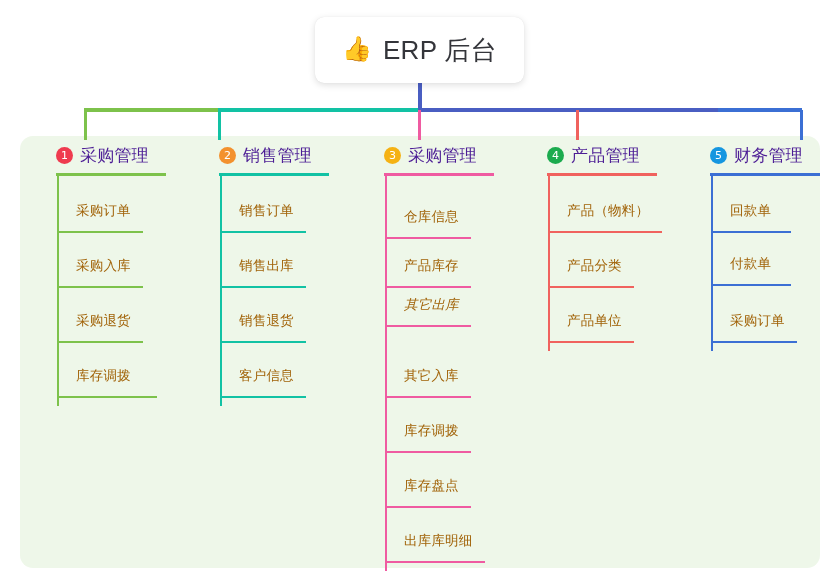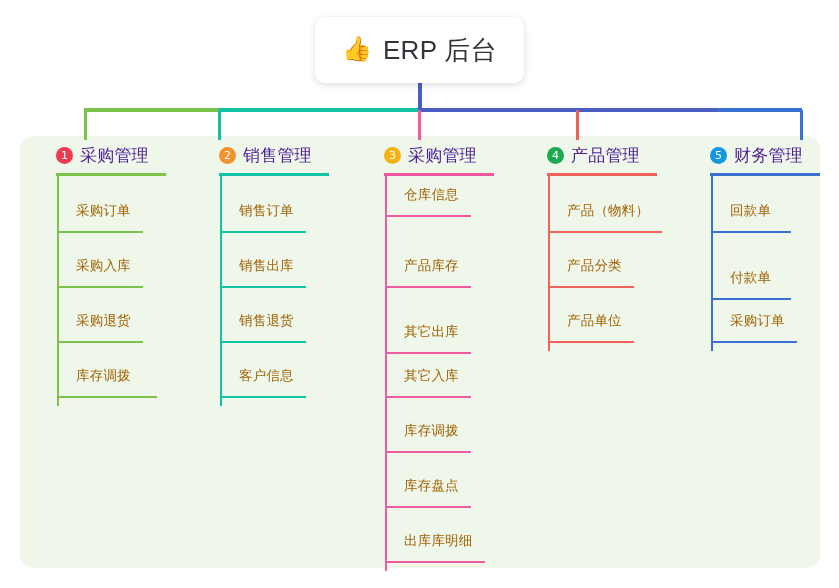--- a/index.html
+++ b/index.html
@@ -226,29 +226,29 @@
         <div class="leaf-rule" style="background: rgb(18, 194, 164); width: 86px;"></div>
       </div>
     </div>
     <div class="column" style="left: 366px;">
       <div class="col-head">
         <span class="badge" style="background: rgb(245, 178, 20);">3</span>
         <span class="col-title">采购管理</span>
       </div>
       <div class="head-rule" style="background: rgb(239, 91, 161);"></div>
       <div class="spine" style="background: rgb(239, 91, 161); height: 397px;"></div>
-      <div class="leaf" style="top: 30px; width: 96px;">
+      <div class="leaf" style="top: 52px; width: 96px;">
         <span class="leaf-label">仓库信息</span>
         <div class="leaf-rule" style="background: rgb(239, 91, 161); width: 86px;"></div>
       </div>
       <div class="leaf" style="top: 101px; width: 96px;">
         <span class="leaf-label">产品库存</span>
         <div class="leaf-rule" style="background: rgb(239, 91, 161); width: 86px;"></div>
       </div>
-      <div class="leaf" style="top: 167px; width: 96px;">
+      <div class="leaf" style="top: 140px; width: 96px; font-style: italic;">
         <span class="leaf-label">其它出库</span>
         <div class="leaf-rule" style="background: rgb(239, 91, 161); width: 86px;"></div>
       </div>
       <div class="leaf" style="top: 211px; width: 96px;">
         <span class="leaf-label">其它入库</span>
         <div class="leaf-rule" style="background: rgb(239, 91, 161); width: 86px;"></div>
       </div>
       <div class="leaf" style="top: 266px; width: 96px;">
         <span class="leaf-label">库存调拨</span>
         <div class="leaf-rule" style="background: rgb(239, 91, 161); width: 86px;"></div>
@@ -286,21 +286,21 @@
       <div class="col-head">
         <span class="badge" style="background: rgb(21, 150, 224);">5</span>
         <span class="col-title">财务管理</span>
       </div>
       <div class="head-rule" style="background: rgb(59, 111, 212);"></div>
       <div class="spine" style="background: rgb(59, 111, 212); height: 177px;"></div>
       <div class="leaf" style="top: 46px; width: 90px; font-family: Liberation Serif, serif;">
         <span class="leaf-label">回款单</span>
         <div class="leaf-rule" style="background: rgb(59, 111, 212); width: 80px;"></div>
       </div>
-      <div class="leaf" style="top: 113px; width: 90px;">
+      <div class="leaf" style="top: 99px; width: 90px;">
         <span class="leaf-label">付款单</span>
         <div class="leaf-rule" style="background: rgb(59, 111, 212); width: 80px;"></div>
       </div>
       <div class="leaf" style="top: 156px; width: 96px;">
         <span class="leaf-label">采购订单</span>
         <div class="leaf-rule" style="background: rgb(59, 111, 212); width: 86px;"></div>
       </div>
     </div>
   </div>
 

